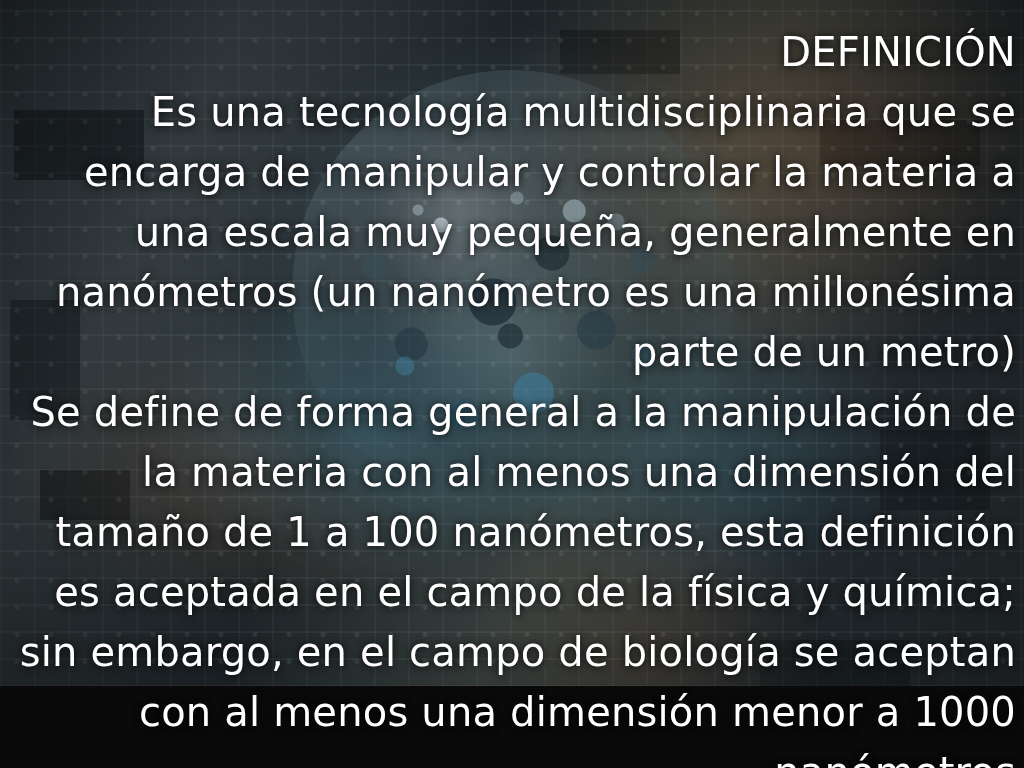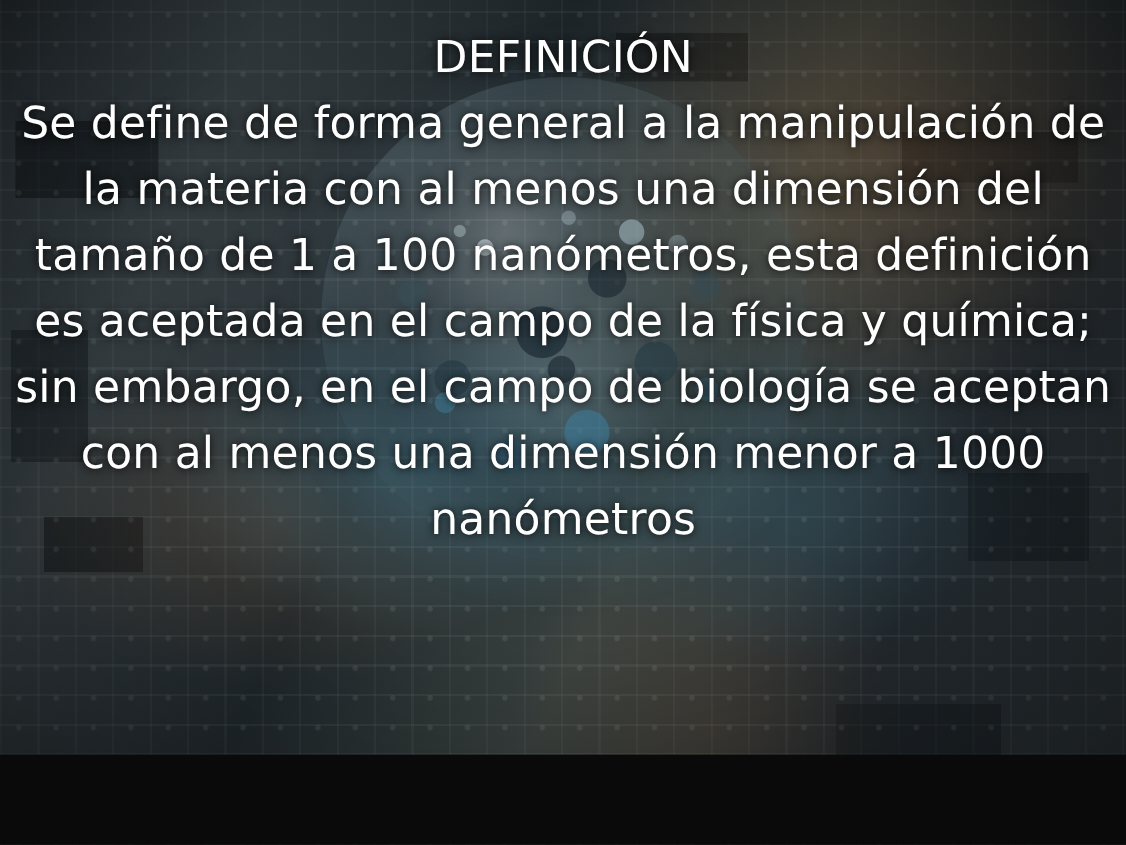--- a/index.html
+++ b/index.html
@@ -184,21 +184,21 @@
     height: 768px;
     display: flex;
     flex-direction: column;
     align-items: center;
     padding-top: 22px;
     box-sizing: border-box;
   }
 
   .body-text {
     width: 1024px;
-    text-align: center;
+    text-align: right;
     color: #ffffff;
     font-family: "DejaVu Sans", sans-serif;
     font-size: 40px;
     line-height: 60px;
     font-weight: 400;
     letter-spacing: 0.2px;
     text-shadow:
       0 0 6px rgba(0,0,0,0.55),
       0 2px 10px rgba(0,0,0,0.45);
     padding: 0 8px;
@@ -221,16 +221,17 @@
     <div class="sphere"></div>
     <div class="bubbles"></div>
     <div class="bubbles2"></div>
     <div class="vignette"></div>
   </div>
 
   <div class="bottom-band"></div>
 
   <div class="text-layer">
     <div class="body-text">DEFINICIÓN</div>
+    <div class="body-text">Es una tecnología multidisciplinaria que se encarga de manipular y controlar la materia a una escala muy pequeña, generalmente en nanómetros (un nanómetro es una millonésima parte de un metro)</div>
     <div class="body-text">Se define de forma general a la manipulación de la materia con al menos una dimensión del tamaño de 1 a 100 nanómetros, esta definición es aceptada en el campo de la física y química; sin embargo, en el campo de biología se aceptan con al menos una dimensión menor a 1000 nanómetros</div>
   </div>
 
 </div>
 
 </body></html>

